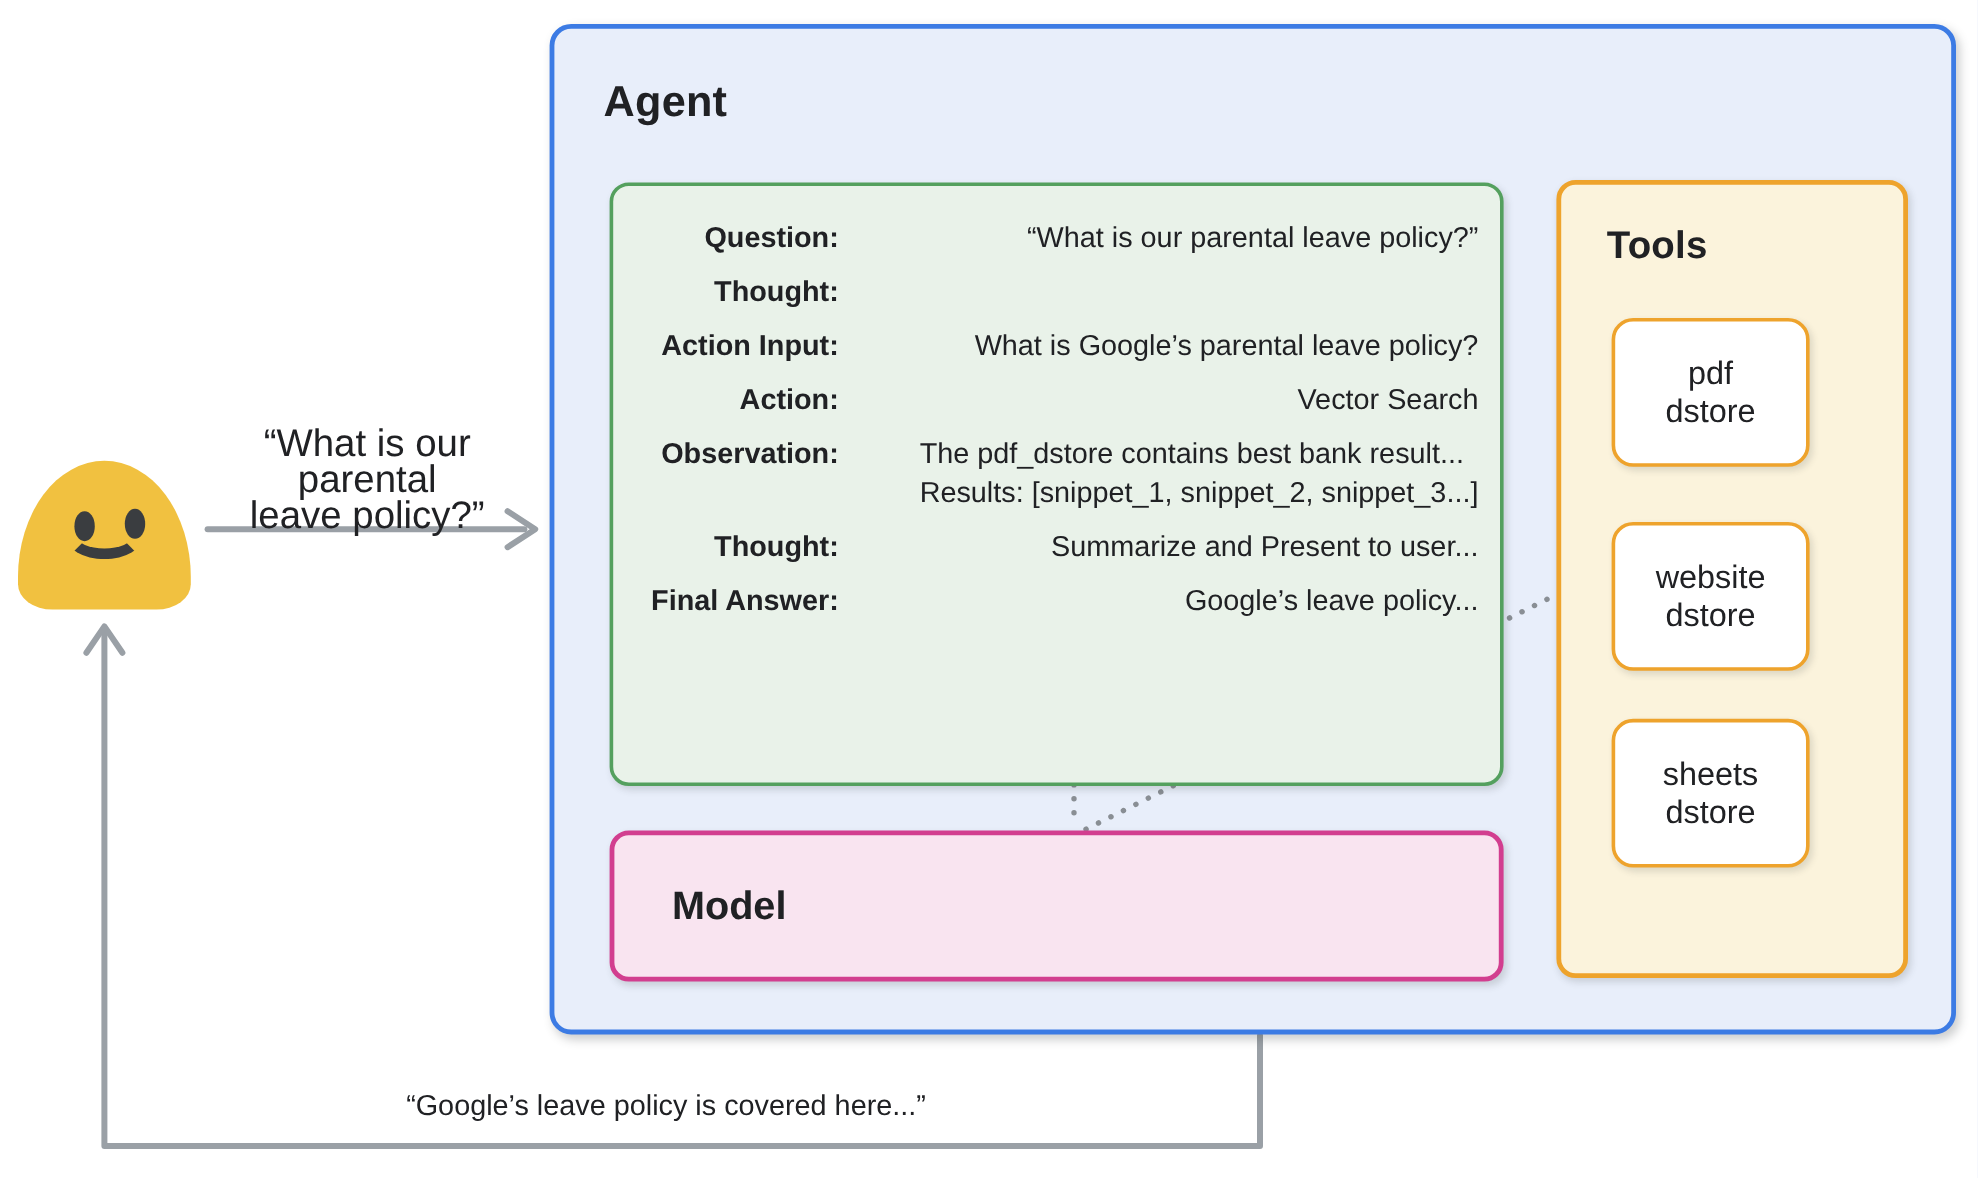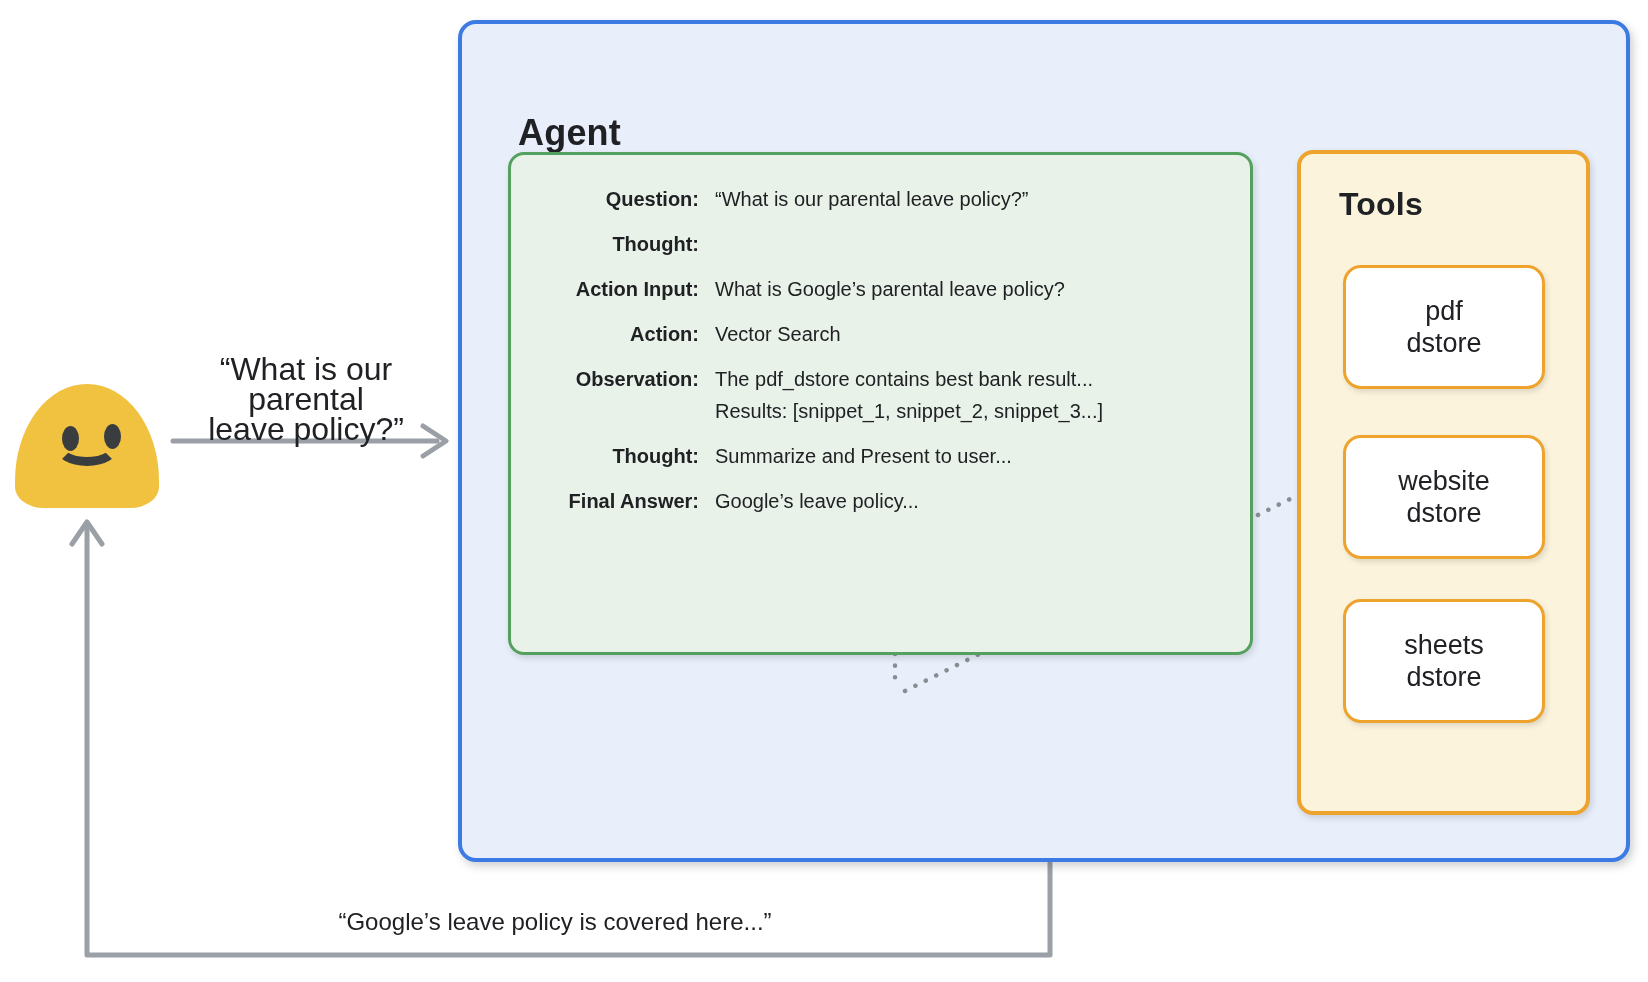--- a/index.html
+++ b/index.html
@@ -21,46 +21,46 @@
   .query-label{position:absolute;left:158px;top:354px;width:296px;text-align:center;
     font-size:32px;line-height:30px;font-weight:500;white-space:pre-line;}
   .response-label{position:absolute;left:270px;top:908px;width:570px;text-align:center;
     font-size:24px;font-weight:500;}
 
   
   .agent-box{position:absolute;left:458px;top:20px;width:1172px;height:842px;box-sizing:border-box;
     background:var(--agent-fill);border:4px solid var(--agent-border);border-radius:18px;
     box-shadow:3px 4px 8px rgba(60,64,67,.25);}
   .box-title{position:absolute;font-weight:600;letter-spacing:.2px;}
-  .agent-title{left:56px;top:40px;font-size:36px;margin-top:48px;}
+  .agent-title{left:41px;top:40px;font-size:36px;}
 
   svg.dotted{position:absolute;left:-4px;top:-4px;width:1172px;height:842px;}
   .connector{stroke:var(--connector-gray);stroke-width:4.5;fill:none;
     stroke-linecap:round;stroke-dasharray:0.1 11.5;}
 
   
   .trace-box{position:absolute;left:46px;top:128px;width:745px;height:503px;box-sizing:border-box;
     background:var(--trace-fill);border:3px solid var(--trace-border);border-radius:16px;
     padding:28px 18px 0 0;box-shadow:2px 3px 6px rgba(60,64,67,.18);}
-  .row{display:flex;font-size:20px;line-height:32px;margin-bottom:13px;}
+  .row{display:flex;font-size:24px;line-height:32px;margin-bottom:13px;justify-content:space-between;}
   .row .lbl{flex:none;width:188px;text-align:right;font-weight:700;}
   .row .val{margin-left:16px;white-space:pre-line;}
 
   
   .model-box{position:absolute;left:46px;top:668px;width:745px;height:126px;box-sizing:border-box;
     background:var(--model-fill);border:4px solid var(--model-border);border-radius:16px;
     display:flex;align-items:center;padding-left:48px;font-size:33px;font-weight:600;
     box-shadow:2px 3px 6px rgba(60,64,67,.18);}
 
   
   .tools-box{position:absolute;left:835px;top:126px;width:293px;height:665px;box-sizing:border-box;
     background:var(--tools-fill);border:4px solid var(--tools-border);border-radius:16px;
     box-shadow:2px 3px 6px rgba(60,64,67,.18);}
   .tools-title{left:38px;top:32px;font-size:32px;}
-  .tool-card{position:absolute;left:42px;width:202px;height:124px;box-sizing:border-box;
+  .tool-card{position:absolute;left:42px;width:165px;height:124px;box-sizing:border-box;
     background:var(--card-fill);border:3px solid var(--tools-border);border-radius:18px;
     display:flex;align-items:center;justify-content:center;text-align:center;
     font-size:27px;line-height:32px;white-space:pre-line;
     box-shadow:2px 3px 5px rgba(60,64,67,.15);}
 </style>
 </head>
 <body>
 
 <svg class="overlay" viewBox="0 0 1648 982">
   <path class="arrow-line" d="M 173 441 L 437 441"></path>
@@ -110,20 +110,23 @@
     <div class="row">
       <span class="lbl">Thought:</span>
       <span class="val">Summarize and Present to user...</span>
     </div>
     <div class="row">
       <span class="lbl">Final Answer:</span>
       <span class="val">Google’s leave policy...</span>
     </div>
   </div>
 
+  <div class="model-box">
+    <span>Model</span>
+  </div>
 
   <div class="tools-box">
     <div class="box-title tools-title">Tools</div>
     <div class="tool-card" style="top:111px">pdf
 dstore</div>
     <div class="tool-card" style="top:281px">website
 dstore</div>
     <div class="tool-card" style="top:445px">sheets
 dstore</div>
   </div>

